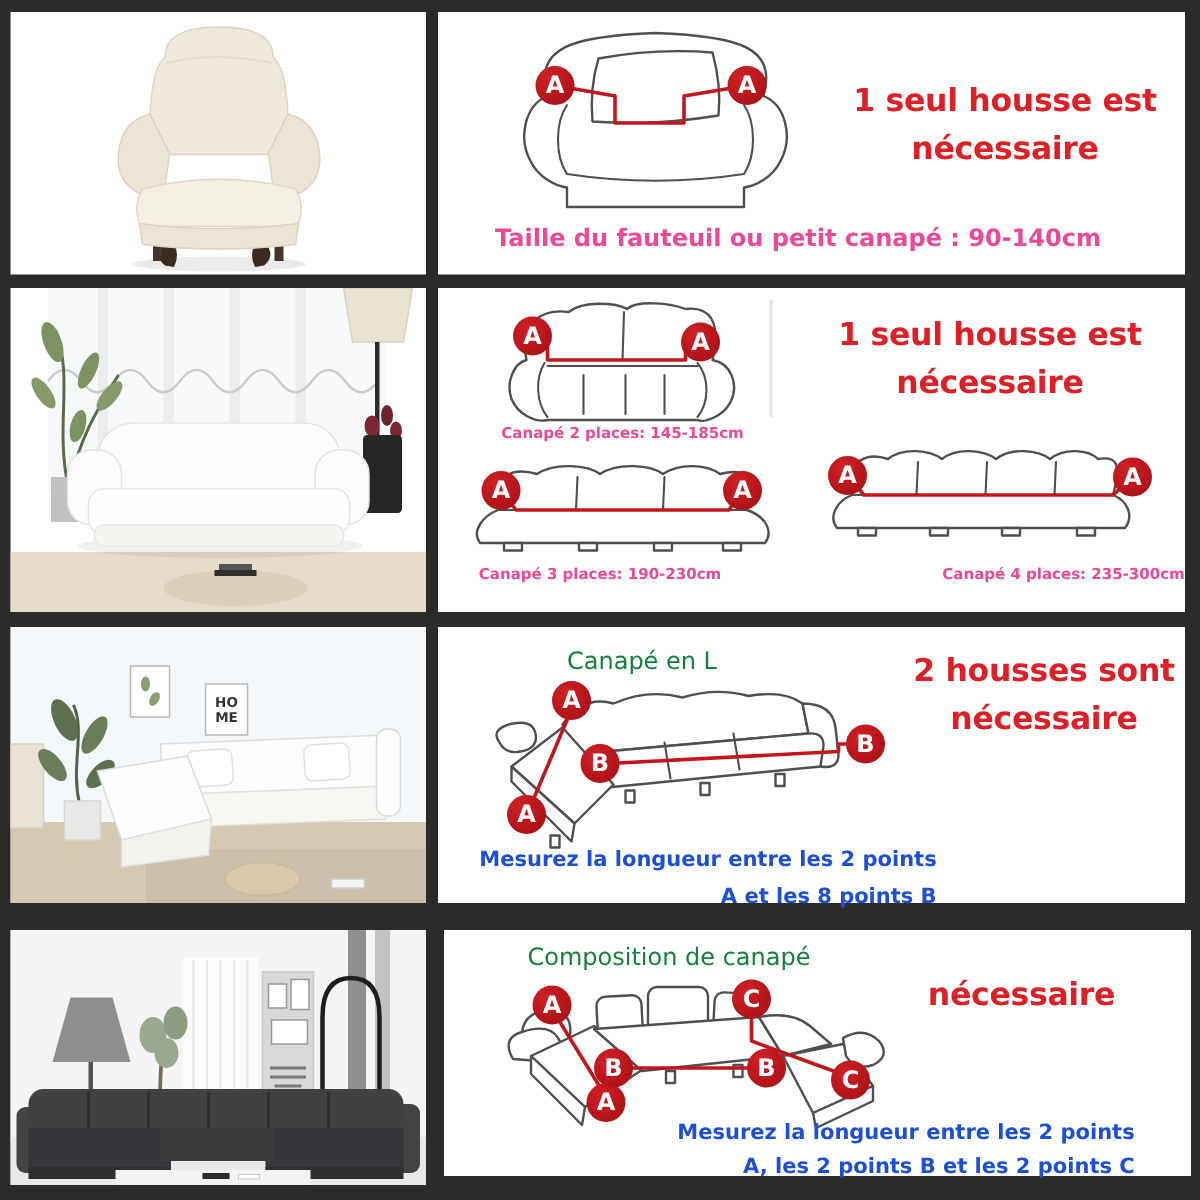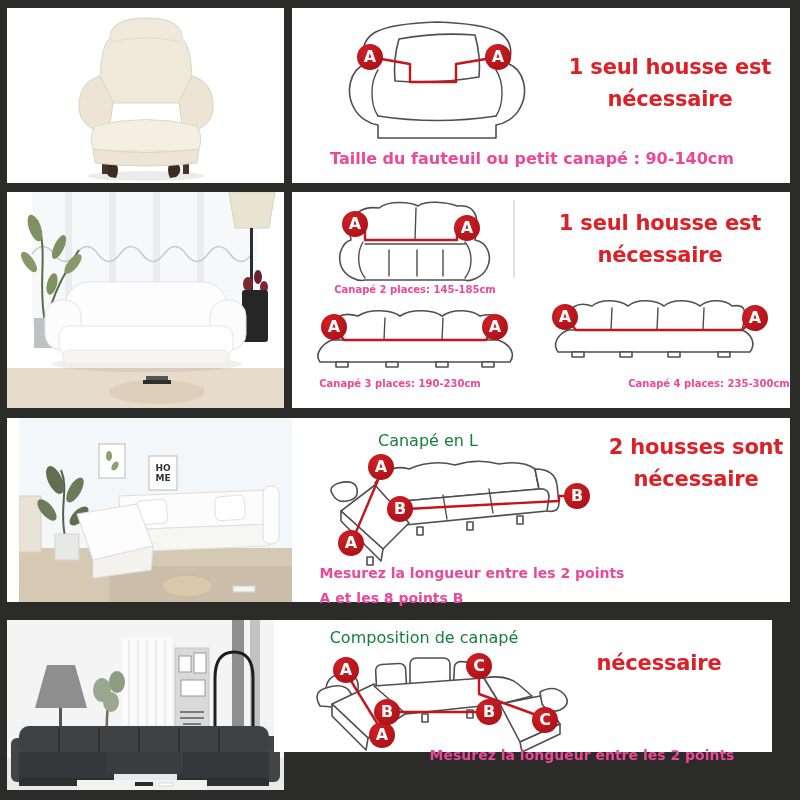--- a/index.html
+++ b/index.html
@@ -6,22 +6,22 @@
   body{font-family:"DejaVu Sans","Liberation Sans",sans-serif;}
   #stage{position:relative;width:800px;height:800px;background:#2b2b29;overflow:hidden;}
   .panel{position:absolute;background:#ffffff;}
   .badge{position:absolute;width:26px;height:26px;margin:-13px 0 0 -13px;border-radius:50%;
          background:radial-gradient(circle at 35% 30%, #d02026, #a30e14);
          color:#fff;font-weight:700;font-size:16px;line-height:26px;text-align:center;z-index:5;}
   .headline{position:absolute;transform:translateX(-50%);color:#de1f26;font-size:21px;font-weight:800;
             line-height:1.5;text-align:center;white-space:nowrap;letter-spacing:-0.2px;}
   .caption{position:absolute;transform:translateX(-50%);color:#ec4899;font-weight:700;white-space:nowrap;}
   .cap16{font-size:16px;} .cap15{font-size:10px;}
-  .caption2l{position:absolute;transform:translateX(-50%);color:#ec4899;font-weight:700;font-size:14px;
-             text-align:left;line-height:1.8;white-space:nowrap;}
+  .caption2l{position:absolute;transform:translateX(-50%);color:#1d4ed8;font-weight:700;font-size:14px;
+             text-align:right;line-height:1.8;white-space:nowrap;}
   .title{position:absolute;transform:translateX(-50%);color:#15803d;font-size:16px;font-weight:400;white-space:nowrap;}
   .divider{position:absolute;width:2px;background:#e3e3e3;}
   svg{position:absolute;display:block;}
   .la{fill:#ffffff;stroke:#4f4f4f;stroke-width:1.6;stroke-linejoin:round;stroke-linecap:round;}
   .la-line{fill:none;stroke:#4f4f4f;stroke-width:1.4;stroke-linejoin:round;stroke-linecap:round;}
   .red{fill:none;stroke:#c3161c;stroke-width:2.4;stroke-linejoin:round;stroke-linecap:round;}
 </style>
 </head>
 <body>
 
@@ -138,21 +138,21 @@
       <rect class="la" x="80" y="62" width="12" height="5"></rect>
       <rect class="la" x="128" y="62" width="12" height="5"></rect>
       <rect class="la" x="178" y="62" width="12" height="5"></rect>
       <polyline class="red" points="25,27 36,40 202,40 215,28"></polyline>
     </svg>
     <div class="badge" style="left:273px;top:125px;">A</div>
     <div class="badge" style="left:463px;top:126px;">A</div>
     <div class="caption cap15" style="left:373px;top:186px;margin-left:44px;">Canapé 4 places:  235-300cm</div>
   </div>
 
-  <div class="panel" style="left:7px;top:418px;width:277px;height:184px;padding-left:12px;">
+  <div class="panel" style="left:7px;top:418px;width:277px;height:184px;">
     <svg viewBox="0 0 277 184" width="277" height="184">
       <rect x="0" y="0" width="277" height="134" fill="#f3f7f9"></rect>
       <rect x="0" y="130" width="277" height="54" fill="#d6c9b4"></rect>
       <rect x="90" y="148" width="187" height="36" fill="#cbbfab"></rect>
       <rect x="80" y="26" width="26" height="34" fill="#ffffff" stroke="#b9b9b9"></rect>
       <ellipse cx="90" cy="38" rx="3" ry="5" fill="#8aa070"></ellipse>
       <ellipse cx="96" cy="48" rx="3" ry="5" fill="#8aa070" transform="rotate(30 96 48)"></ellipse>
       <rect x="130" y="38" width="28" height="34" fill="#ffffff" stroke="#b9b9b9"></rect>
       <text x="144" y="53" font-size="9" font-weight="bold" fill="#333" text-anchor="middle">HO</text>
       <text x="144" y="63" font-size="9" font-weight="bold" fill="#333" text-anchor="middle">ME</text>
@@ -234,21 +234,21 @@
       <rect x="170" y="132" width="92" height="30" fill="#36373a"></rect>
       <rect x="100" y="132" width="76" height="22" fill="#3b3c3e"></rect>
       <rect x="12" y="158" width="95" height="8" fill="#2d2e30"></rect>
       <rect x="170" y="158" width="92" height="8" fill="#2d2e30"></rect>
       <rect x="70" y="160" width="130" height="10" fill="#f2f2f2"></rect>
       <rect x="128" y="162" width="18" height="4" fill="#2b2b2b"></rect>
       <rect x="152" y="163" width="14" height="3" fill="#ffffff" stroke="#bbb" stroke-width="0.5"></rect>
     </svg>
   </div>
 
-  <div class="panel" style="left:274px;top:620px;width:498px;height:132px;">
+  <div class="panel" style="left:296px;top:620px;width:498px;height:164px;">
     <div class="title" style="left:150px;top:8px;">Composition de canapé</div>
     <div class="headline" style="left:385px;top:28px;">
       <div>nécessaire</div>
     </div>
     <svg viewBox="0 0 300 122" width="300" height="122" style="left:18px;top:28px;">
       <path class="la" d="M34,40 Q36,26 52,26 Q68,26 66,42 Q66,50 58,46 Q46,38 34,40 Z"></path>
       <path class="la" d="M28,58 Q20,44 34,40 Q52,34 58,44 Q64,52 54,60 Z"></path>
       <path class="la" d="M40,56 L82,36 L116,64 L76,90 Z"></path>
       <path class="la" d="M76,90 L40,56 L40,68 L74,102 L76,90 Z"></path>
       <rect class="la" x="84" y="16" width="30" height="26" rx="6" transform="rotate(-3 99 29)"></rect>
@@ -266,16 +266,17 @@
       <polyline class="red" points="187,24 187,46 247,68"></polyline>
     </svg>
     <div class="badge" style="left:72px;top:50px;">A</div>
     <div class="badge" style="left:108px;top:115px;">A</div>
     <div class="badge" style="left:113px;top:92px;">B</div>
     <div class="badge" style="left:215px;top:92px;">B</div>
     <div class="badge" style="left:205px;top:46px;">C</div>
     <div class="badge" style="left:271px;top:100px;">C</div>
     <div class="caption2l" style="left:308px;top:124px;line-height:1.65;">
       <div>Mesurez la longueur entre les 2 points</div>
+      <div>A, les 2 points B et les 2 points C</div>
     </div>
   </div>
 
 </div>
 
 </body></html>

